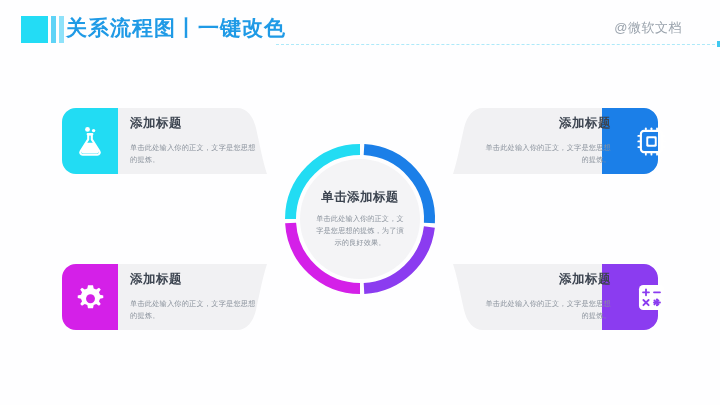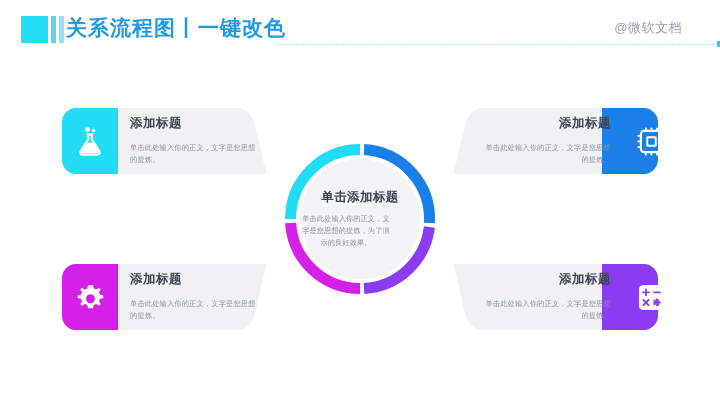--- a/index.html
+++ b/index.html
@@ -137,20 +137,21 @@
     inset: 0;
   }
   .center-inner {
     position: absolute;
     left: 18px; top: 18px;
     width: 120px; height: 120px;
     border-radius: 50%;
     background: #f4f4f6;
     display: flex;
     flex-direction: column;
+    align-items: center;
     justify-content: center;
     text-align: center;
   }
   .center-title {
     font-size: 12.5px;
     font-weight: bold;
     color: #3c4450;
     letter-spacing: .4px;
   }
   .center-body {

